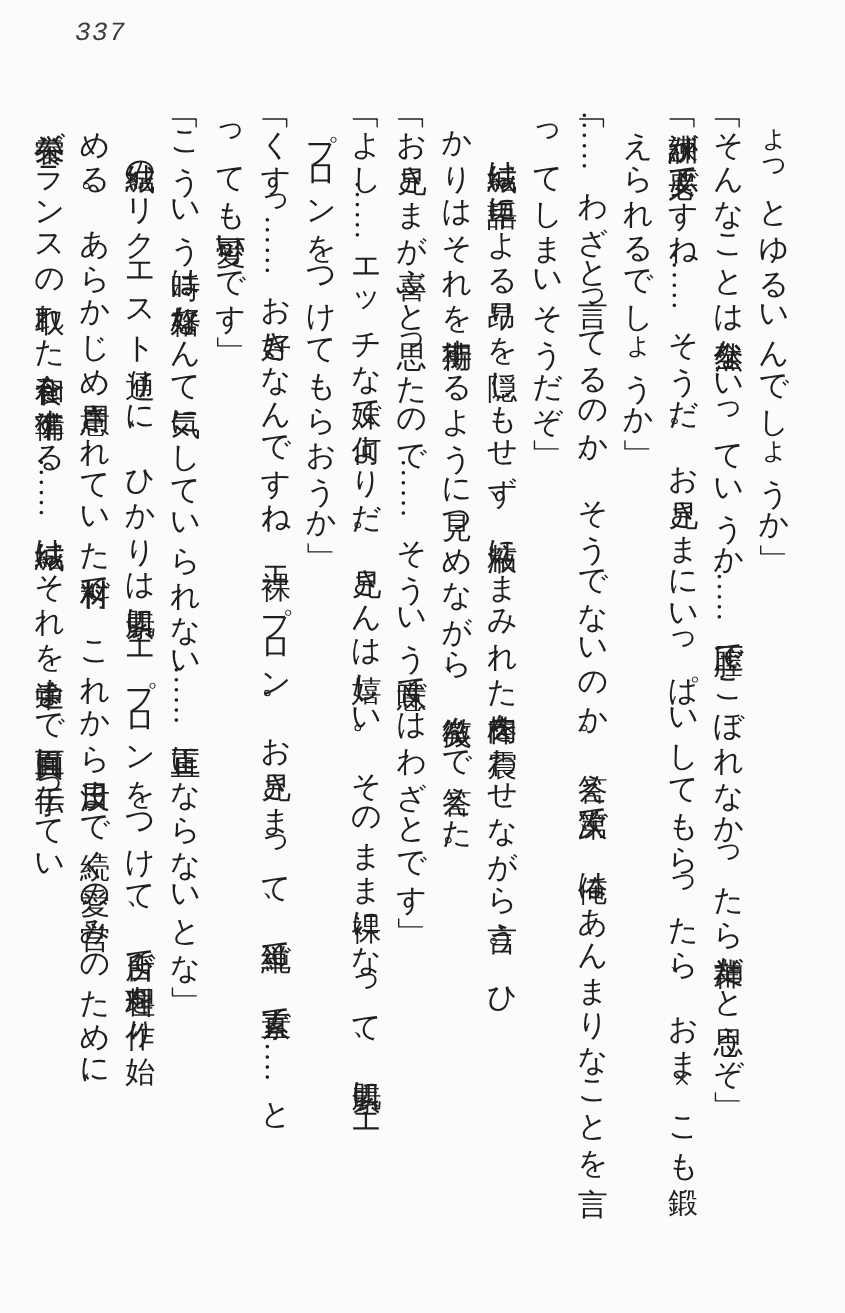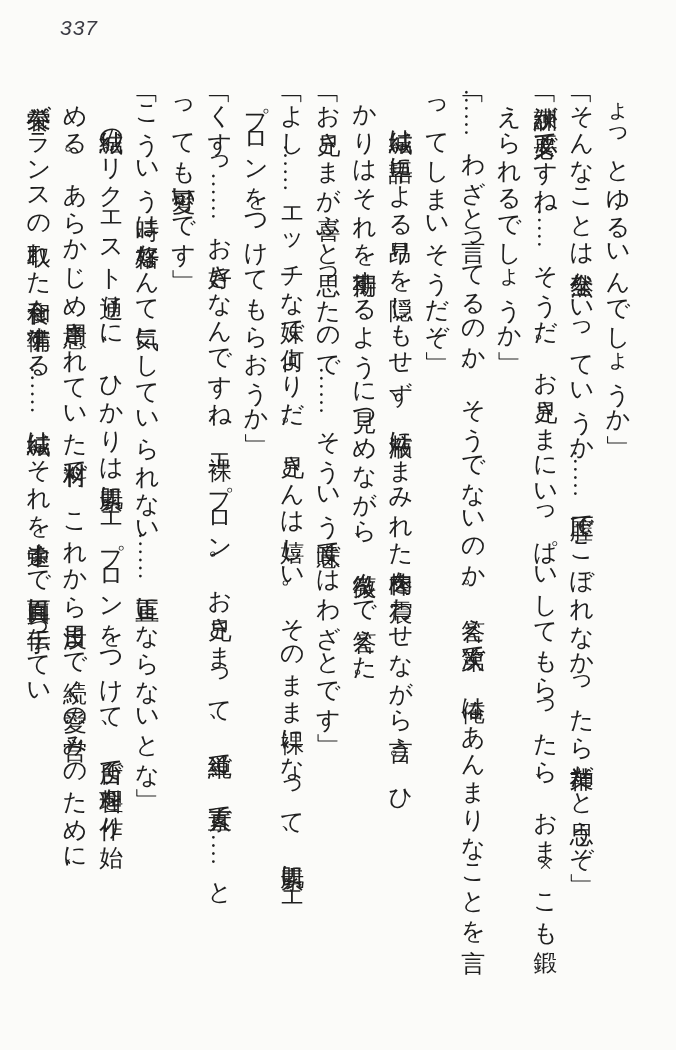--- a/index.html
+++ b/index.html
@@ -15,21 +15,21 @@
     font-family: "Liberation Serif", "DejaVu Serif", serif;
   }
   .book-page {
     position: absolute;
     inset: 0;
   }
   .page-number {
     position: absolute;
     top: 16px;
     left: 60px;
-    font-family: Liberation Sans, sans-serif;
+    font-family: Liberation Mono, monospace;
     font-style: italic;
     font-size: 21px;
     color: #3b3b44;
     letter-spacing: 1px;
   }
   .text-block {
     position: absolute;
     top: 88px;
     right: 40px;
     height: 924px;

